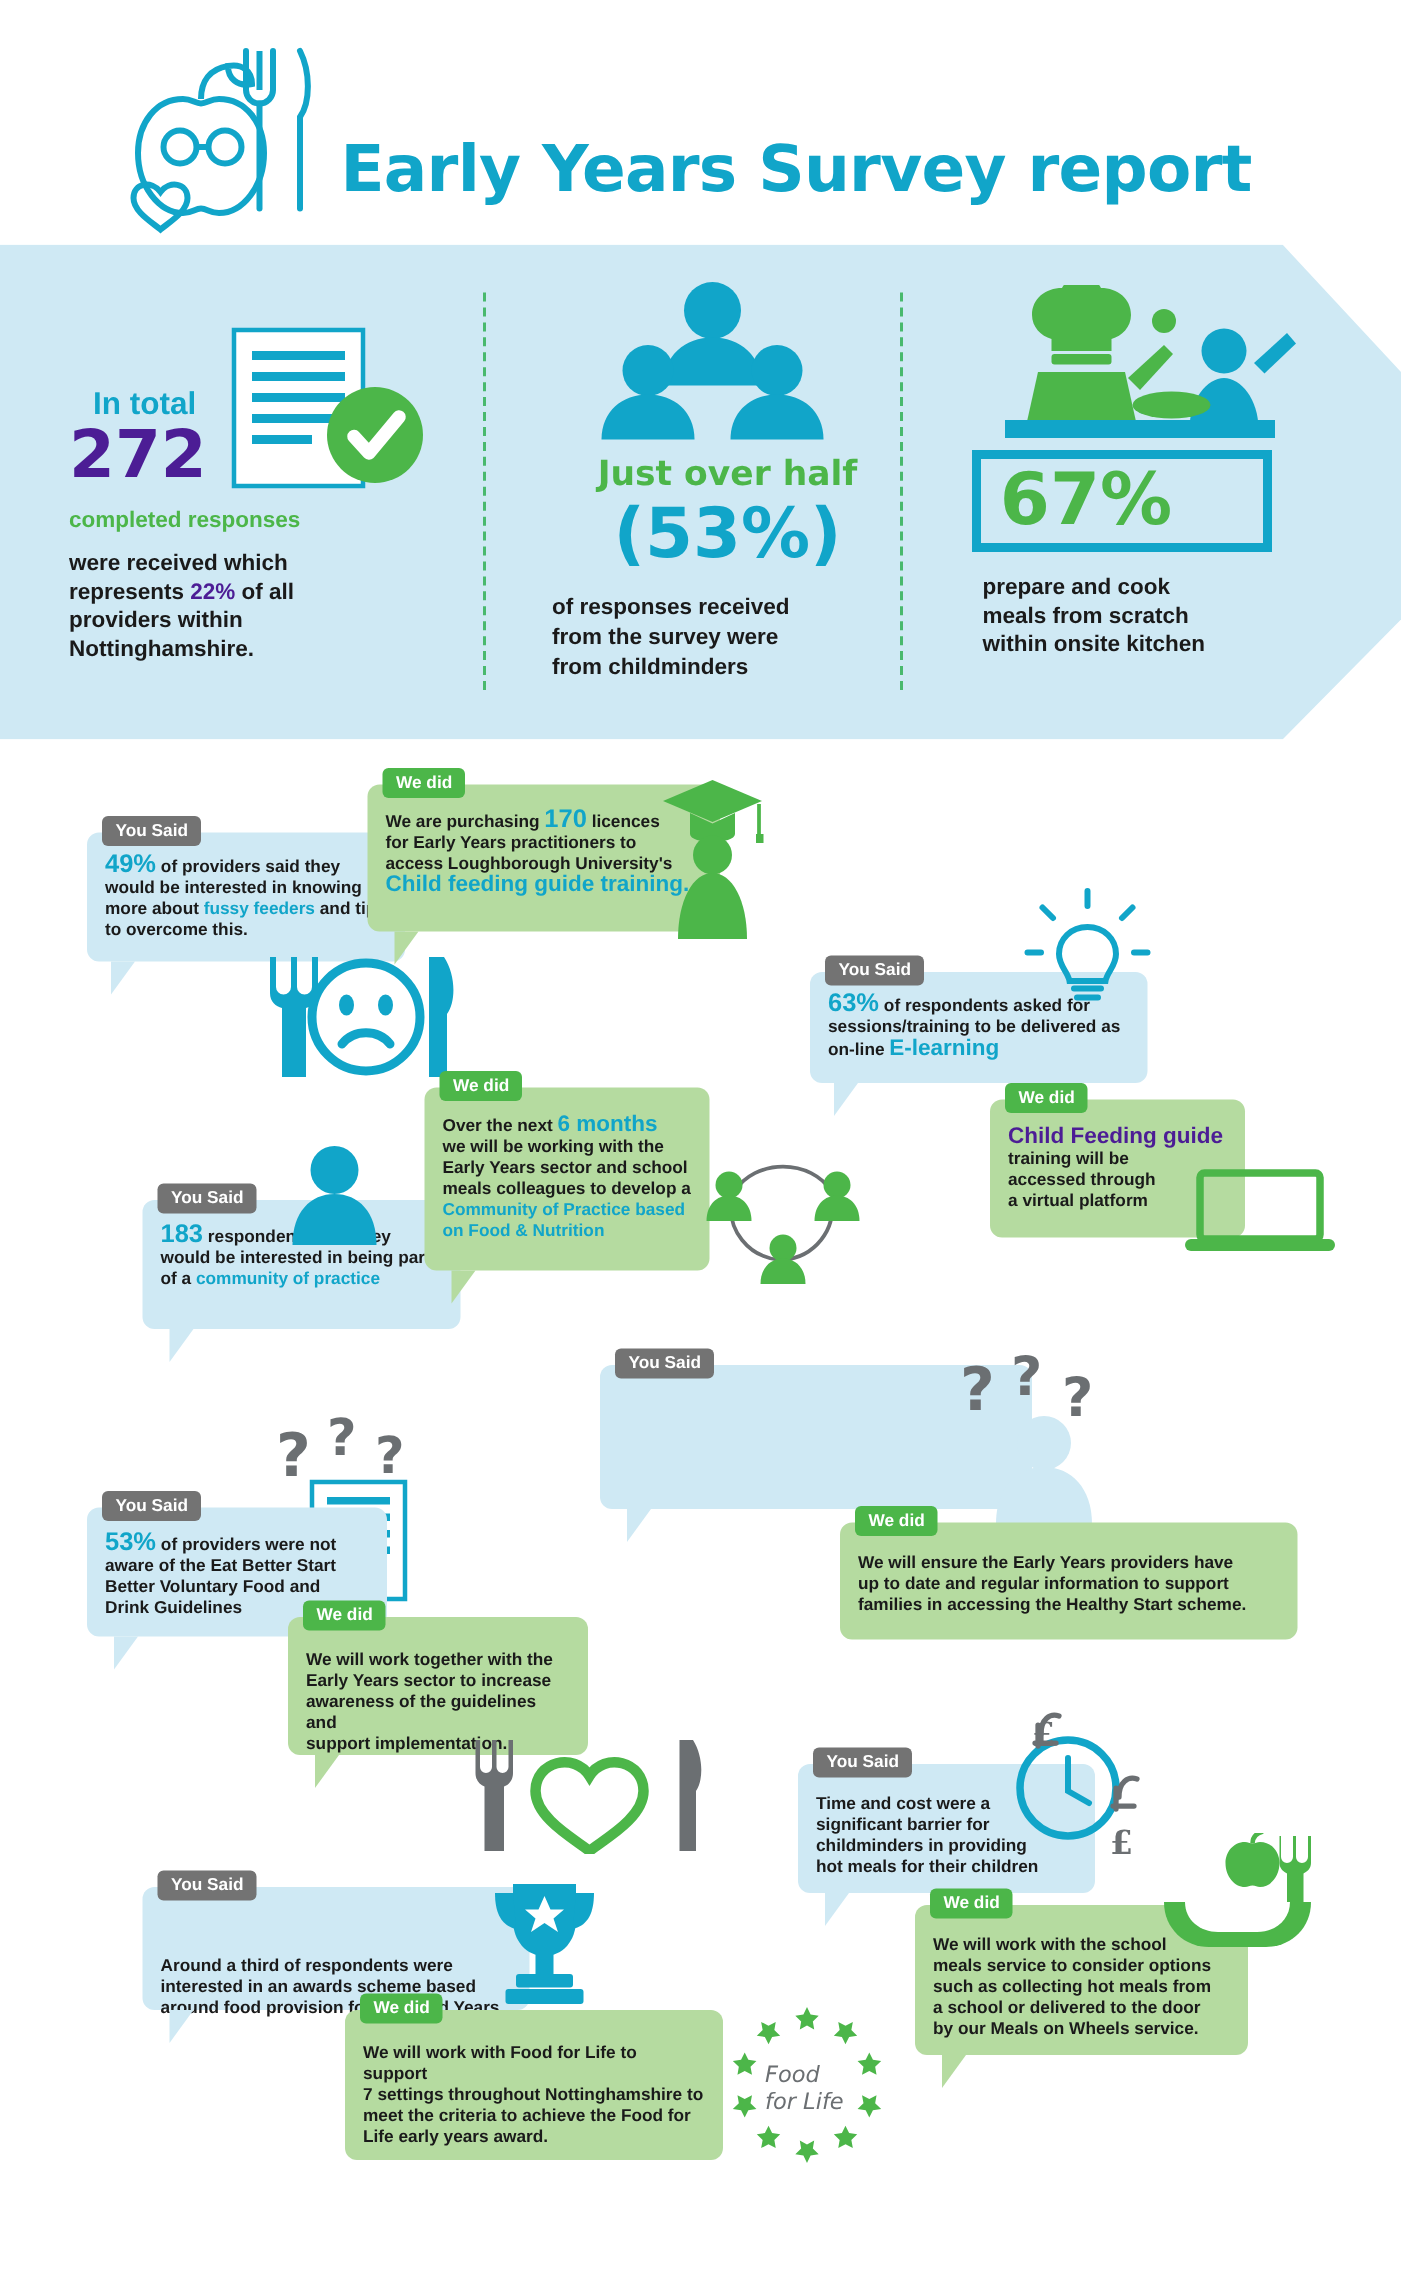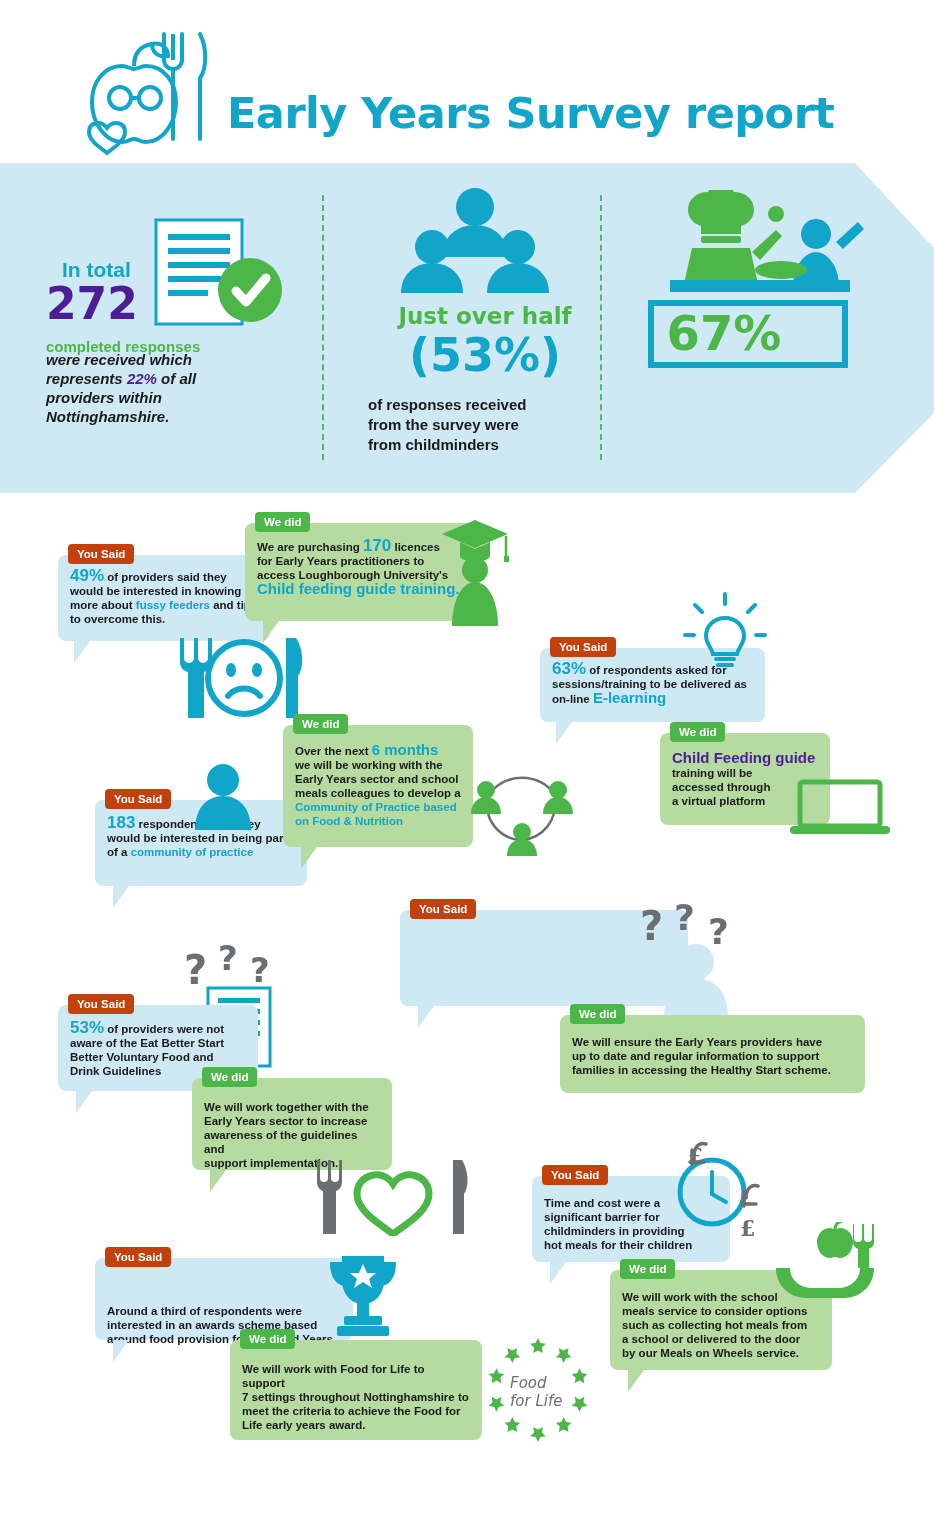--- a/index.html
+++ b/index.html
@@ -28,39 +28,39 @@
   .toppanel {
     position:absolute; left:0; top:163px; width:934px; height:330px;
     background:#cfe9f4;
     clip-path: polygon(0 0, 855px 0, 934px 85px, 934px 250px, 855px 330px, 0 330px);
   }
   .vdash { position:absolute; top:195px; height:265px; border-left:2px dashed #49b96d; }
 
   .intotal { position:absolute; left:62px; top:258px; font-size:21px; font-weight:bold; color:#11a5c9; }
   .num272 { position:absolute; left:46px; top:278px; font-size:44px; font-weight:bold; color:#4c1d95; font-family:"DejaVu Sans", sans-serif;}
   .completed { position:absolute; left:46px; top:338px; font-size:15px; font-weight:bold; color:#4cb649; }
-  .blk1txt { position:absolute; left:46px; top:350px; width:255px; font-size:15px; font-weight:bold; line-height:19px; color:#1a1a1a;font-style:italic;}
+  .blk1txt { position:absolute; left:46px; top:366px; width:255px; font-size:15px; font-weight:bold; line-height:19px; color:#1a1a1a;}
 
   .justover { position:absolute; left:375px; top:303px; width:220px; text-align:center; font-size:23px; font-weight:bold; color:#4cb649; font-family:"DejaVu Sans", sans-serif;}
   .pct53 { position:absolute; left:375px; top:328px; width:220px; text-align:center; font-size:46px; font-weight:bold; color:#11a5c9; font-family:"DejaVu Sans", sans-serif;}
   .blk2txt { position:absolute; left:368px; top:395px; width:235px; font-size:15px; font-weight:bold; line-height:20px;}
 
   .pct67box { position:absolute; left:648px; top:300px; width:200px; height:68px; border:6px solid #11a5c9; }
   .pct67 { position:absolute; left:624px; top:300px; width:200px; height:68px; line-height:66px; text-align:center; font-size:48px; font-weight:bold; color:#4cb649; font-family:"DejaVu Sans", sans-serif;}
   .blk3txt { position:absolute; left:655px; top:382px; width:230px; font-size:15px; font-weight:bold; line-height:19px;}
 
   
   .bubble { position:absolute; border-radius:8px; }
   .bubble .body { font-size:11.5px; line-height:14px; font-weight:bold; padding:10px 12px; }
   .bub-blue { background:#cfe9f4; }
   .bub-green { background:#b5dba0; }
 
   .tag {
     position:absolute; top:-11px; left:10px;
-    background:#c2410c; color:#fff; font-size:11.5px; font-weight:bold;
+    background:#737373; color:#fff; font-size:11.5px; font-weight:bold;
     padding:4px 9px 4px 9px; border-radius:4px;
   }
   .tag-green { background:#4cb649; }
   .tail { position:absolute; width:0; height:0; }
   .tail-blue-bl { border-left:16px solid #cfe9f4; border-bottom:22px solid transparent; }
   .tail-green-bl { border-left:16px solid #b5dba0; border-bottom:22px solid transparent; }
 
   .t { color:#11a5c9; }
   .g { color:#4c1d95; }
   .big { font-size:15px; }
@@ -164,20 +164,25 @@
         <path d="M163 96 c0 -20 12 -34 23 -34 c11 0 23 14 23 34z"></path>
         <path d="M206 52 l22 -20 l6 7 l-21 20z"></path>
         <rect x="40" y="90" width="180" height="12"></rect>
         <rect x="128" y="76" width="46" height="10" rx="5"></rect>
       </g>
       <ellipse cx="151" cy="80" rx="26" ry="9" fill="#4cb649"></ellipse>
     </svg>
   </div>
   <div class="pct67box"></div>
   <div class="pct67">67%</div>
+  <div class="blk3txt">
+    <span>prepare and cook</span><br>
+    <span>meals  from scratch</span><br>
+    <span>within onsite kitchen</span>
+  </div>
 
   <div class="bubble bub-blue" style="left:58px; top:555px; width:212px; height:86px;">
     <div class="tag">You Said</div>
     <div class="body" style="padding-top:14px;">
       <span class="t bigger">49%</span><span> of providers said they would be interested in knowing more about </span><span class="t">fussy feeders</span><span> and tips to overcome this.</span>
     </div>
     <div class="tail tail-blue-bl" style="left:16px; top:86px;"></div>
   </div>
 
   <div class="bubble bub-green" style="left:245px; top:523px; width:235px; height:98px;">

